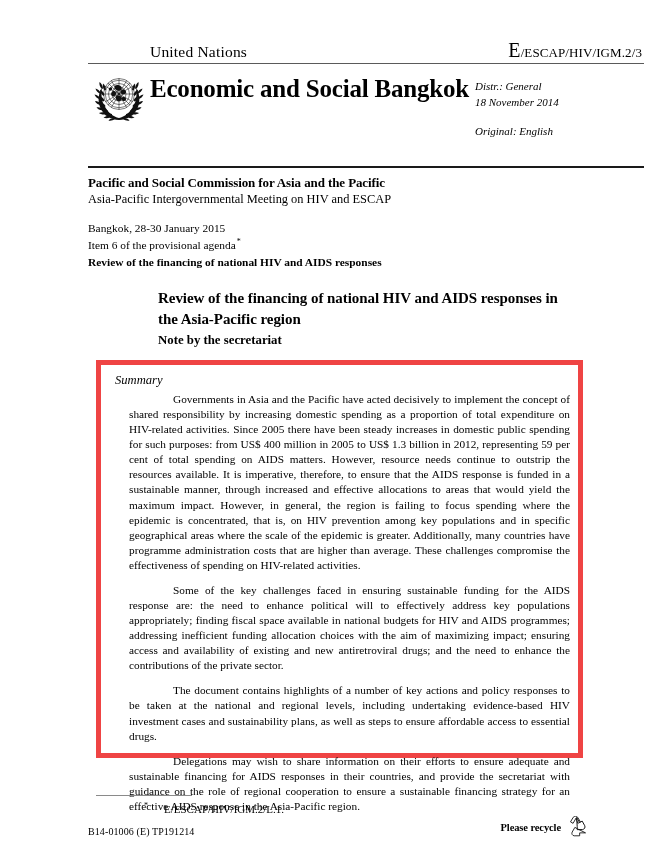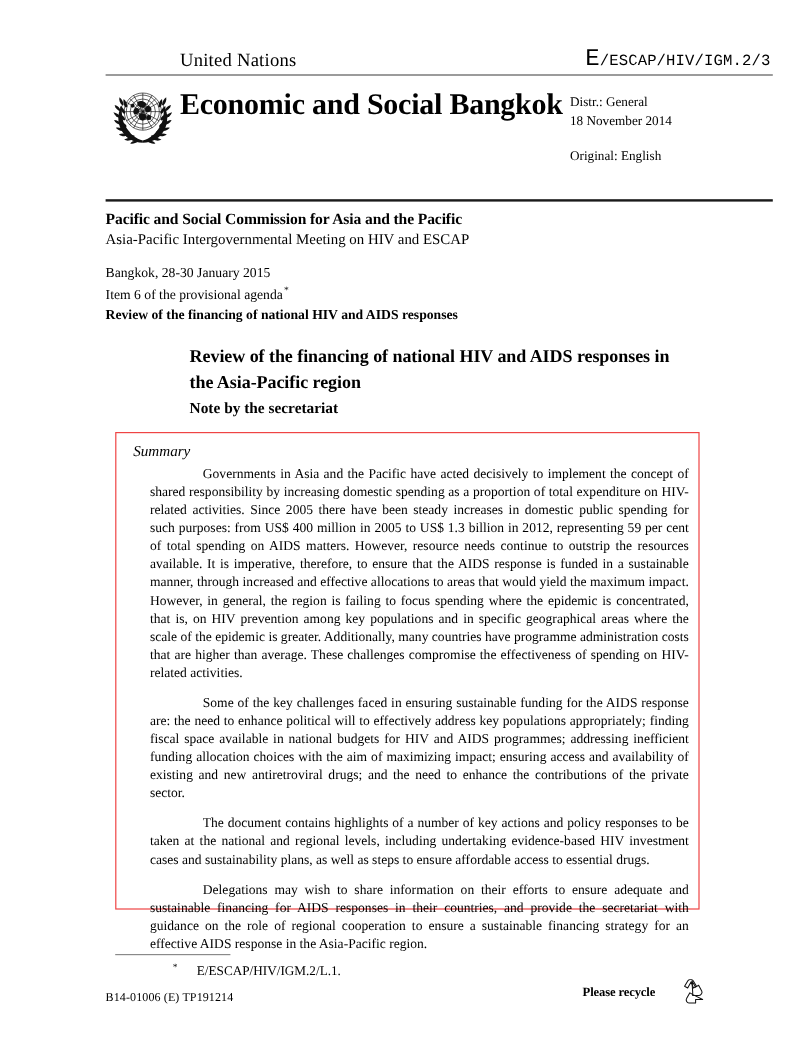--- a/index.html
+++ b/index.html
@@ -38,21 +38,20 @@
   .united-nations {
     font-size: 15.5px;
     letter-spacing: 0.2px;
     padding-left: 62px;
   }
   .doc-symbol {
     font-size: 13px;
     white-space: nowrap;
     letter-spacing: 0.1px;
     padding-right: 2px;
-    font-family: Liberation Mono, monospace;
   }
   .doc-symbol .big-e {
     font-size: 20px;
     line-height: 1;
   }
   .mast-rule {
     border: 0;
     border-top: 1.1px solid #5a5a5a;
     margin: 0;
     width: 100%;
@@ -79,20 +78,21 @@
     letter-spacing: -0.2px;
     white-space: nowrap;
   }
   .distr-cell {
     flex: 0 0 170px;
     width: 170px;
     font-size: 11px;
     line-height: 1.42;
     padding-top: 8px;
     padding-left: 6px;
+    font-style: italic;
   }
   .distr-cell .orig {
     margin-top: 14px;
   }
 
   
   .un-emblem {
     width: 56px;
     height: 52px;
     display: block;
@@ -159,21 +159,21 @@
     font-weight: bold;
   }
 
   
   .summary-box {
     position: absolute;
     left: 96px;
     top: 360px;
     width: 487px;
     height: 398px;
-    border: 1px solid #ef4444;
+    border: 5px solid #ef4444;
     box-sizing: border-box;
     padding: 8px 6px 10px 14px;
   }
   .summary-label {
     font-style: italic;
     font-size: 12.6px;
     margin-bottom: 4px;
   }
   .summary-body p {
     margin: 0 0 10px 0;
@@ -218,21 +218,21 @@
     top: 826px;
     font-size: 10px;
     letter-spacing: 0.1px;
   }
   .recycle {
     position: absolute;
     right: 82px;
     top: 816px;
     display: flex;
     align-items: center;
-    gap: 18px;
+    gap: 3px;
   }
   .recycle-label {
     font-size: 10.5px;
     font-weight: bold;
     letter-spacing: -0.1px;
   }
   .recycle-mark {
     width: 24px;
     height: 22px;
     display: block;

